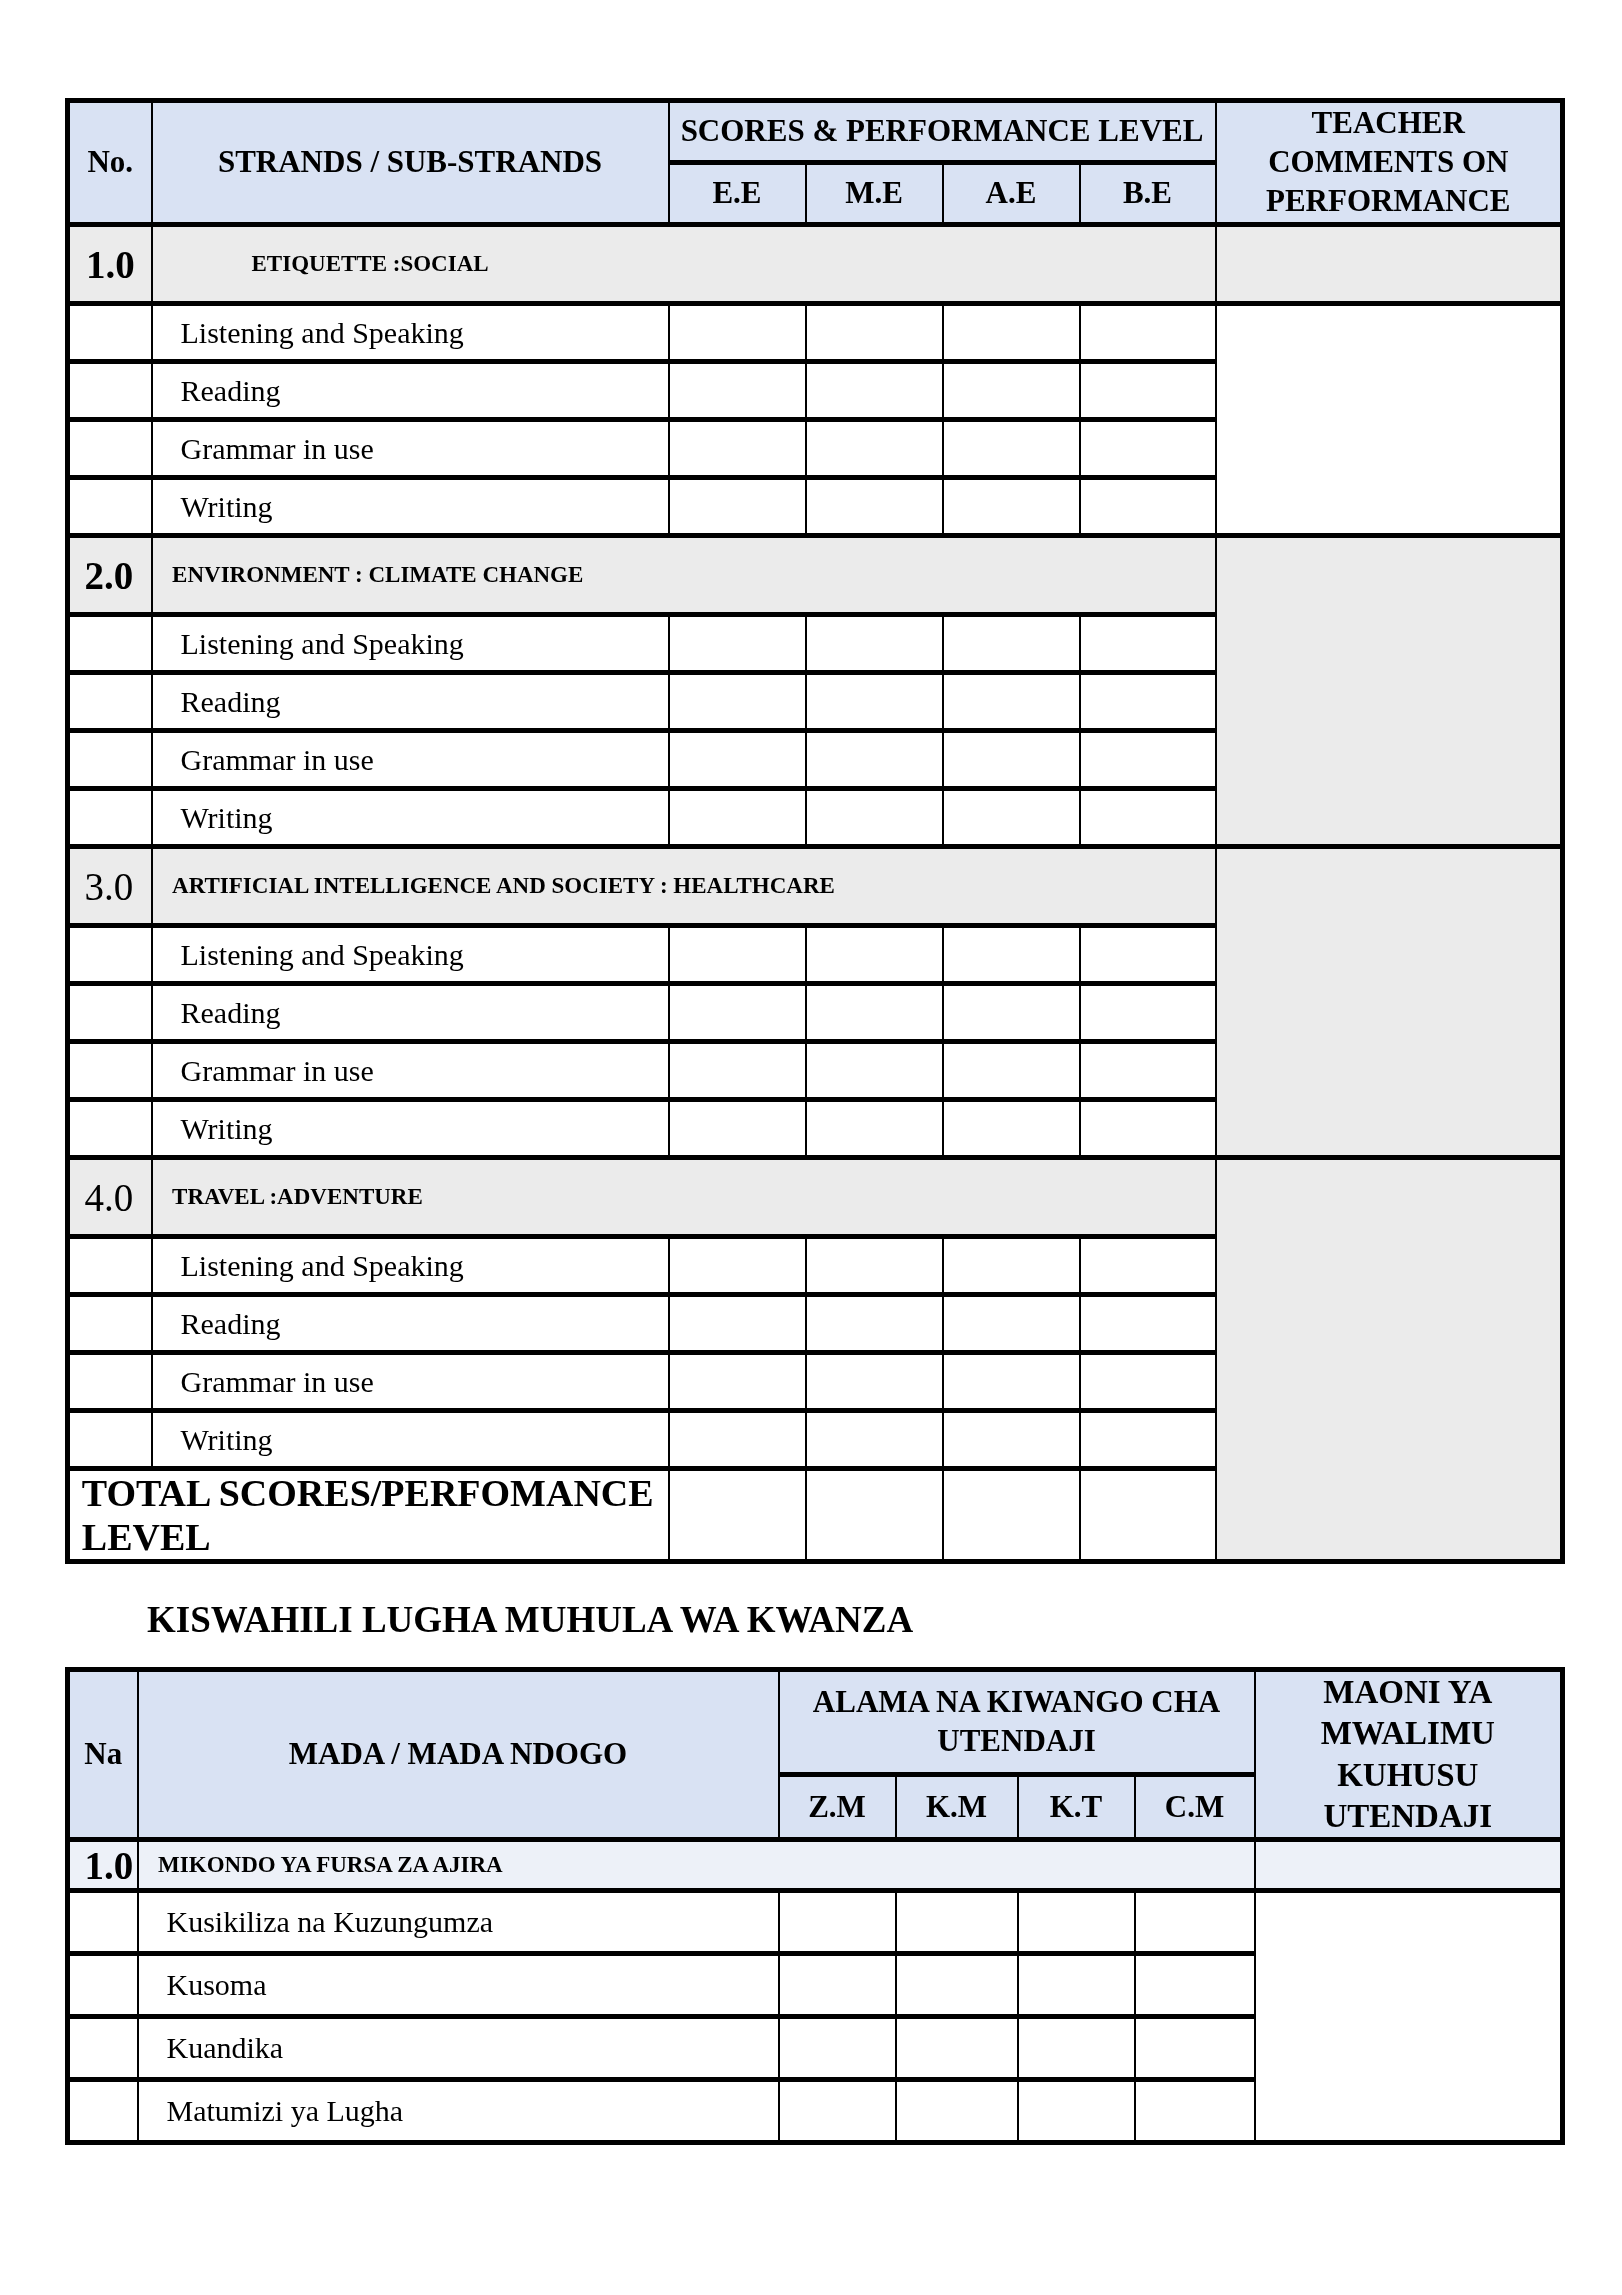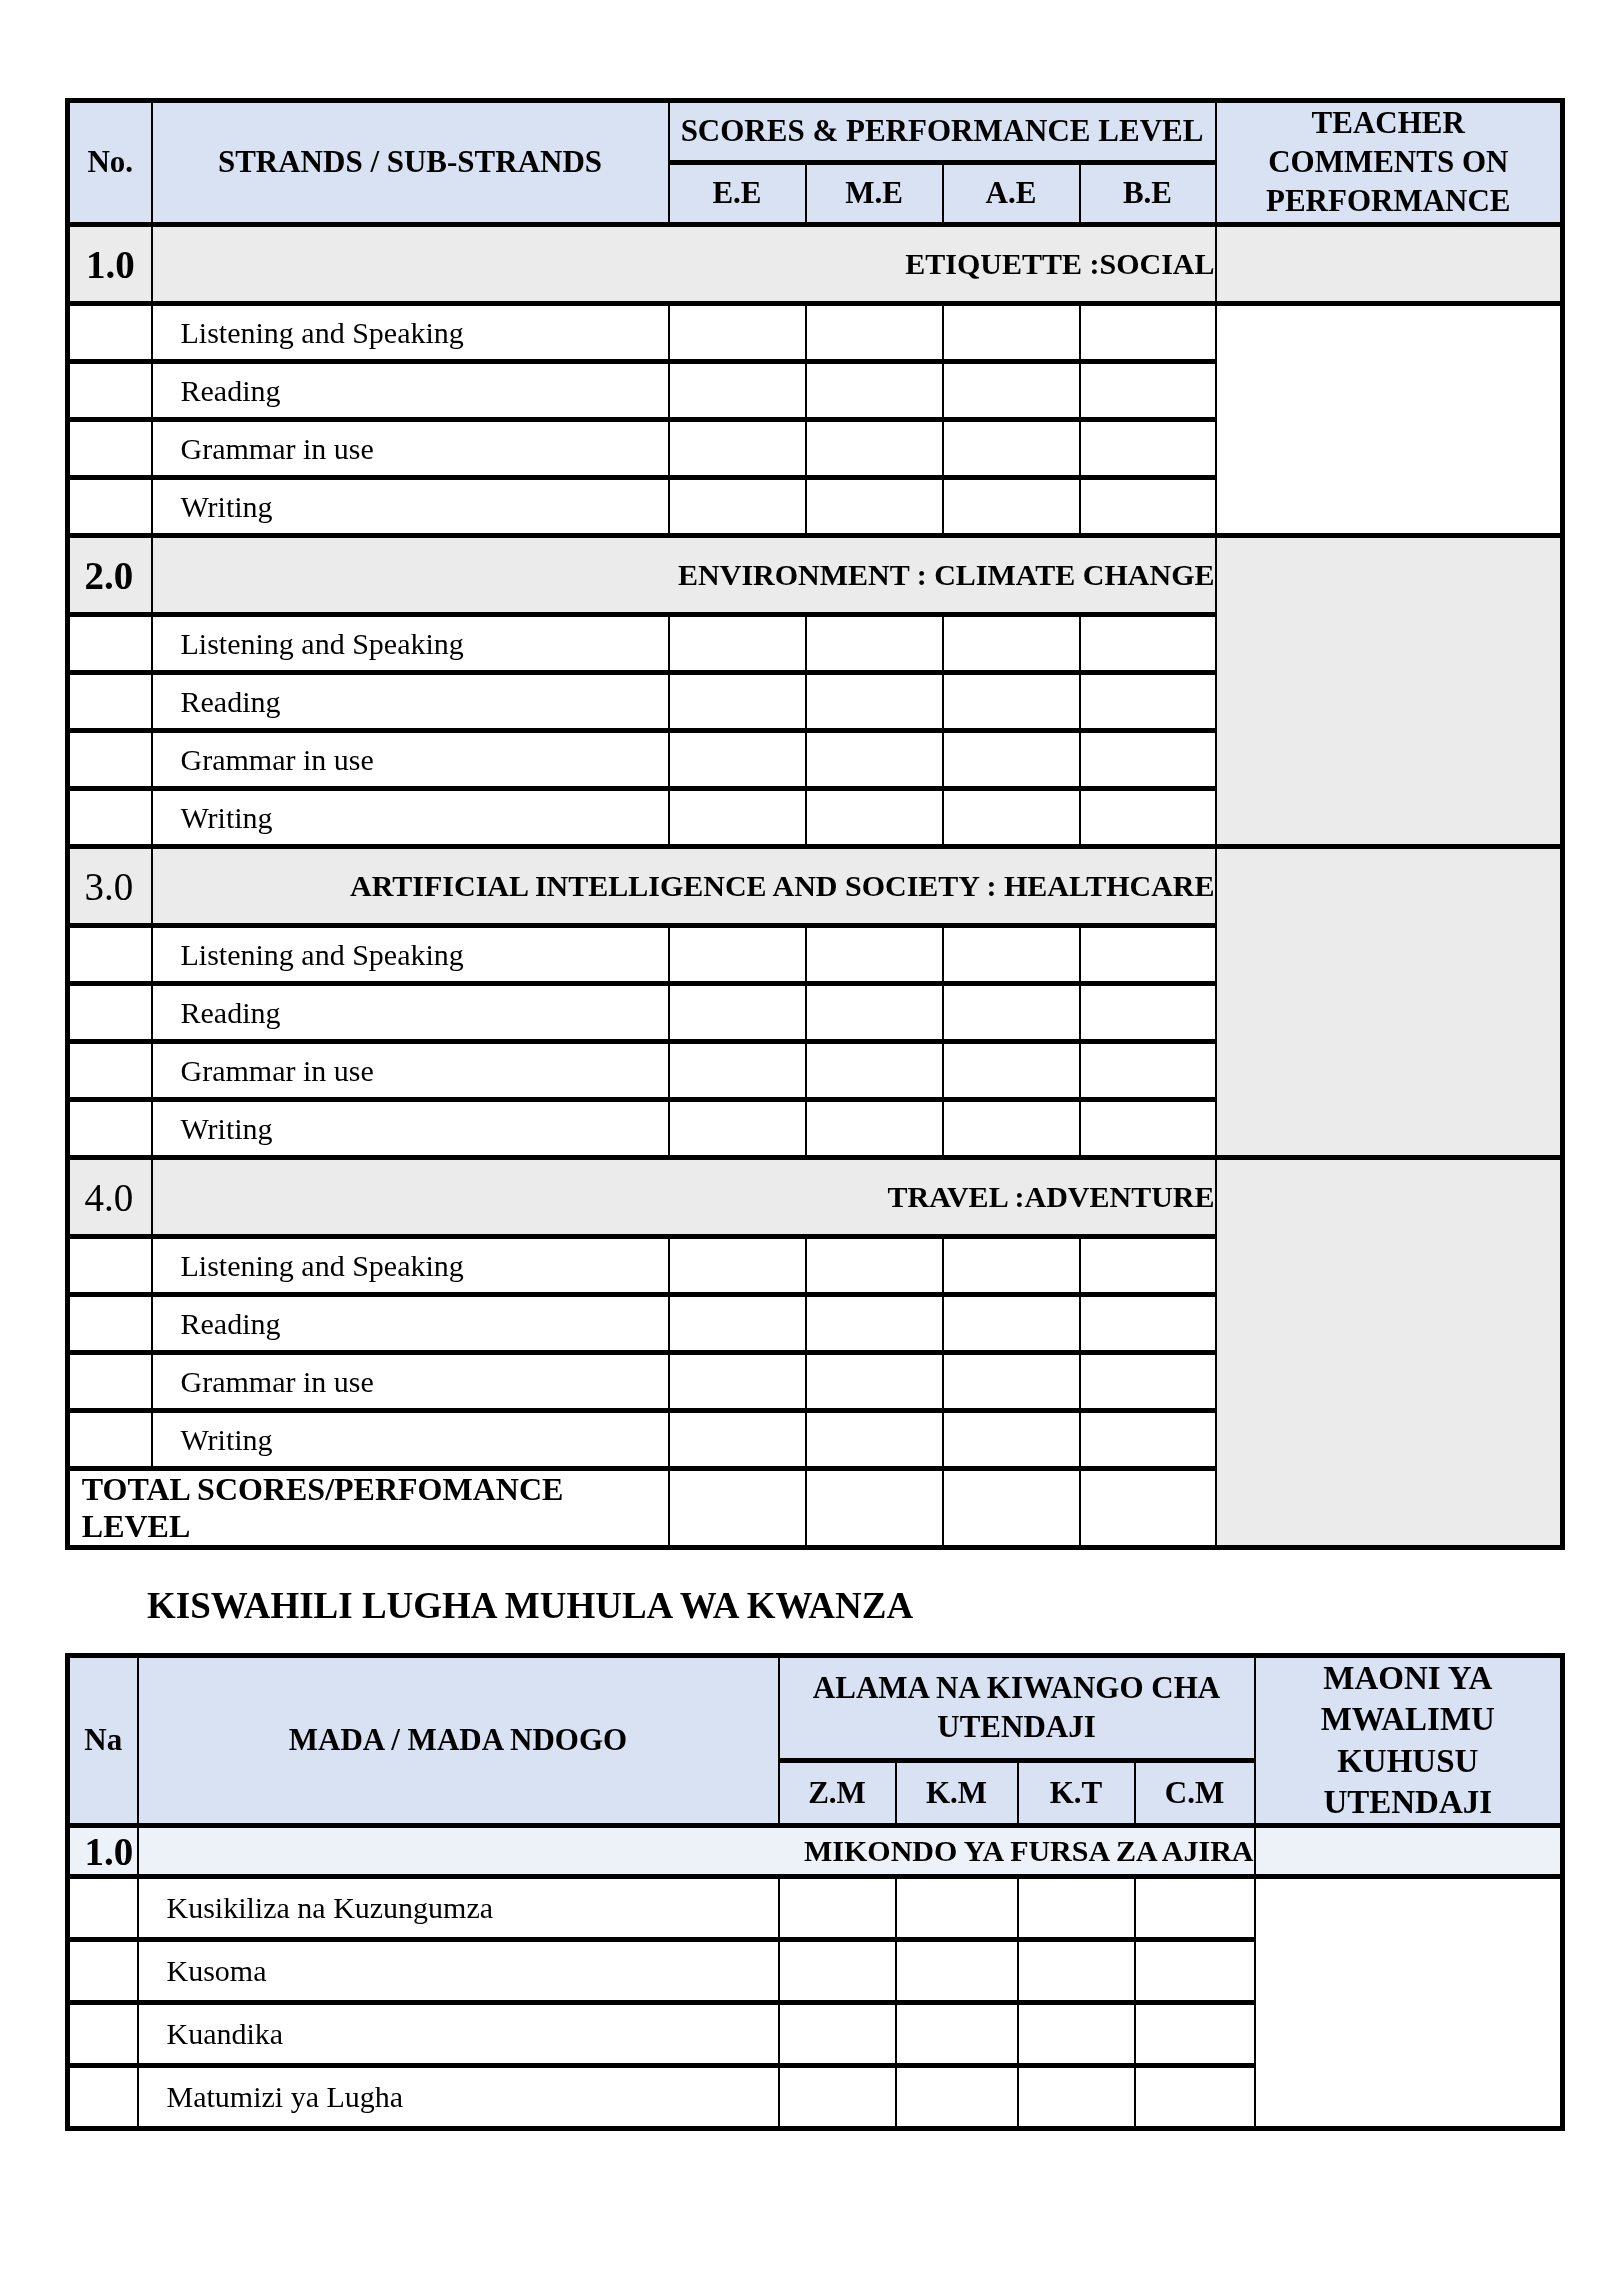--- a/index.html
+++ b/index.html
@@ -57,24 +57,24 @@
   .t1 tr.total-row { height: 58px; }
   .t2 tr.hrow1 { height: 97px; }
   .t2 tr.hrow2 { height: 60px; }
   .t2 tr.section { height: 51px; }
   .t2 tr.skill { height: 63px; }
   tr.section td { background: #ebebeb; }
   .t2 tr.section td { background: #edf1f8; }
   td.no-cell { font-size: 39px; text-align: left; padding-left: 14.4px; }
   td.no-center { text-align: center; padding-left: 0; }
   td.bold { font-weight: bold; }
-  td.sec-title { font-weight: bold; font-size: 30px; padding-left: 19.6px; text-align: right; }
+  td.sec-title { font-weight: bold; font-size: 23px; padding-left: 19.6px; text-align: left; }
   td.indent-xl { padding-left: 99px; }
   td.skill-name { font-size: 30px; padding-left: 28px; text-align: left; }
-  td.total-label { font-weight: bold; font-size: 32px; padding-left: 11.8px; text-align: left; }
+  td.total-label { font-weight: bold; font-size: 38px; padding-left: 11.8px; text-align: left; }
   td.score-cell, td.comments-cell { background: #fff; }
 </style>
 </head>
 <body>
 
 <main class="page">
 
 
   <table class="assess t1">
     <colgroup>

